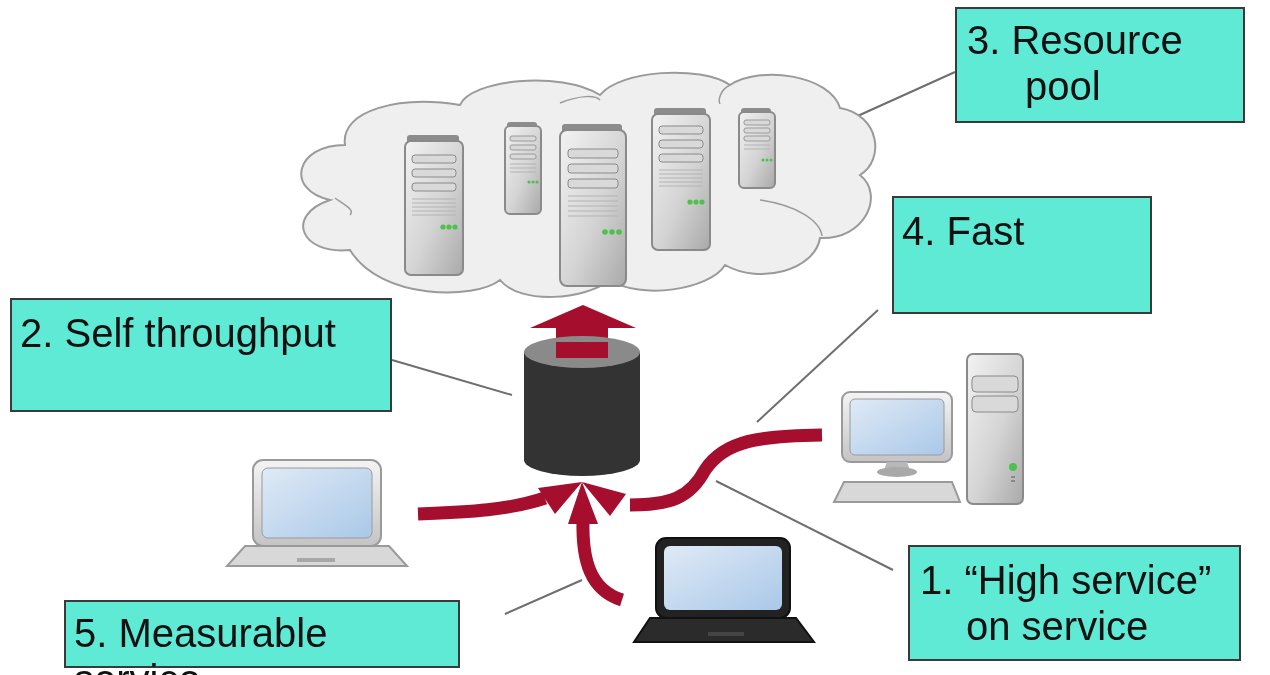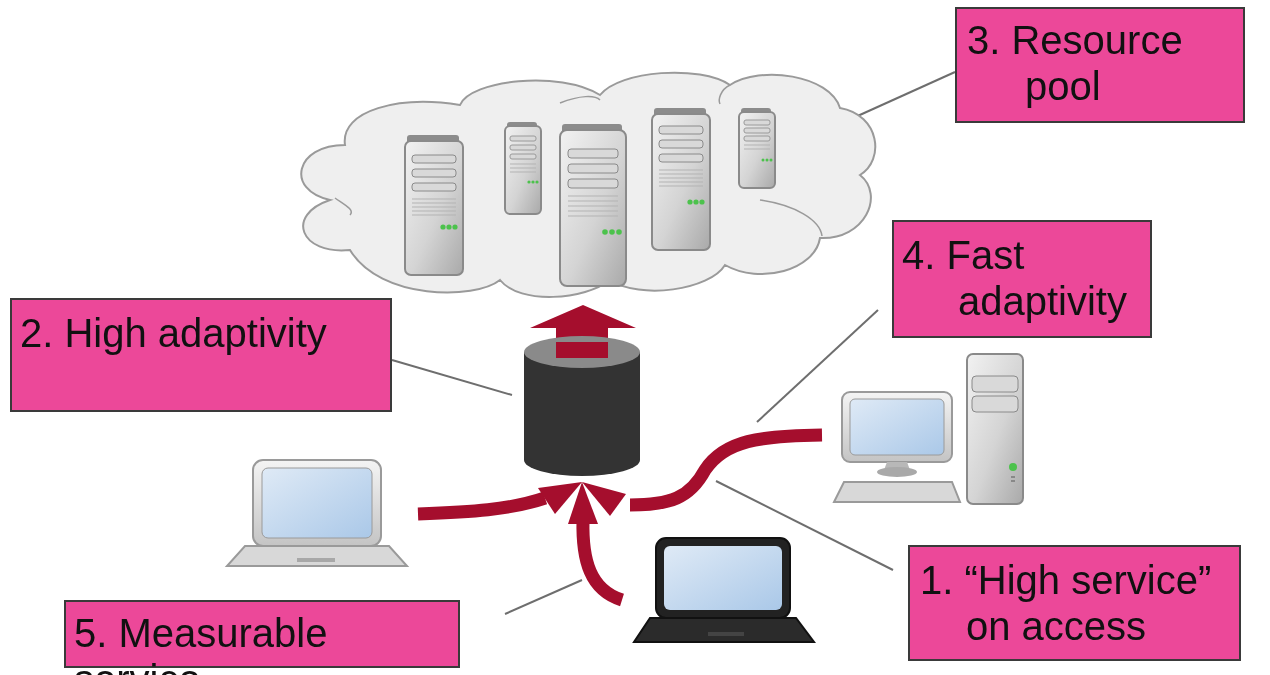--- a/index.html
+++ b/index.html
@@ -1,23 +1,23 @@
 <!DOCTYPE html>
 <html><head>
 <meta charset="utf-8">
 <style>
   html,body{margin:0;padding:0;background:#ffffff;}
   body{width:1270px;height:675px;position:relative;overflow:hidden;font-family:"Liberation Sans",sans-serif;}
   #stage{position:absolute;left:0;top:0;width:1270px;height:675px;}
-  .label-box{position:absolute;background:#ec4899;border:2px solid #3a3a3a;box-sizing:border-box;color:#111;font-family:"Liberation Sans",sans-serif;font-size:40px;line-height:46px;}
+  .label-box{position:absolute;background:#5eead4;border:2px solid #3a3a3a;box-sizing:border-box;color:#111;font-family:"Liberation Sans",sans-serif;font-size:40px;line-height:46px;}
   .label-box .num{display:inline-block;}
   .label-box .line2{display:block;}
   #box3{left:955px;top:7px;width:290px;height:116px;padding:8px 0 0 10px;}
   #box3 .line2{padding-left:58px;}
-  #box4{left:892px;top:220px;width:260px;height:118px;padding:10px 0 0 8px;}
+  #box4{left:892px;top:196px;width:260px;height:118px;padding:10px 0 0 8px;}
   #box4 .line2{padding-left:56px;}
   #box2{left:10px;top:298px;width:382px;height:114px;padding:10px 0 0 8px;}
   #box2 .line2{padding-left:56px;}
   #box1{left:908px;top:545px;width:333px;height:116px;padding:10px 0 0 10px;}
   #box1 .line2{padding-left:46px;}
   #box5{left:64px;top:600px;width:396px;height:68px;padding:8px 0 0 8px;}
 </style>
 </head>
 <body>
 
@@ -199,30 +199,29 @@
 
 <div class="label-box" id="box3">
   <span class="num">3.</span>
   <span>Resource</span>
   <span class="line2">pool</span>
 </div>
 
 <div class="label-box" id="box4">
   <span class="num">4.</span>
   <span>Fast</span>
-  <span class="line2">adaptivity</span>
 </div>
 
 <div class="label-box" id="box2">
   <span class="num">2.</span>
-  <span>High adaptivity</span>
+  <span>Self throughput</span>
 </div>
 
 <div class="label-box" id="box1">
   <span class="num">1.</span>
   <span>“High service”</span>
-  <span class="line2">on access</span>
+  <span class="line2">on service</span>
 </div>
 
 <div class="label-box" id="box5">
   <span class="num">5.</span>
   <span>Measurable service</span>
 </div>
 
 </body></html>

